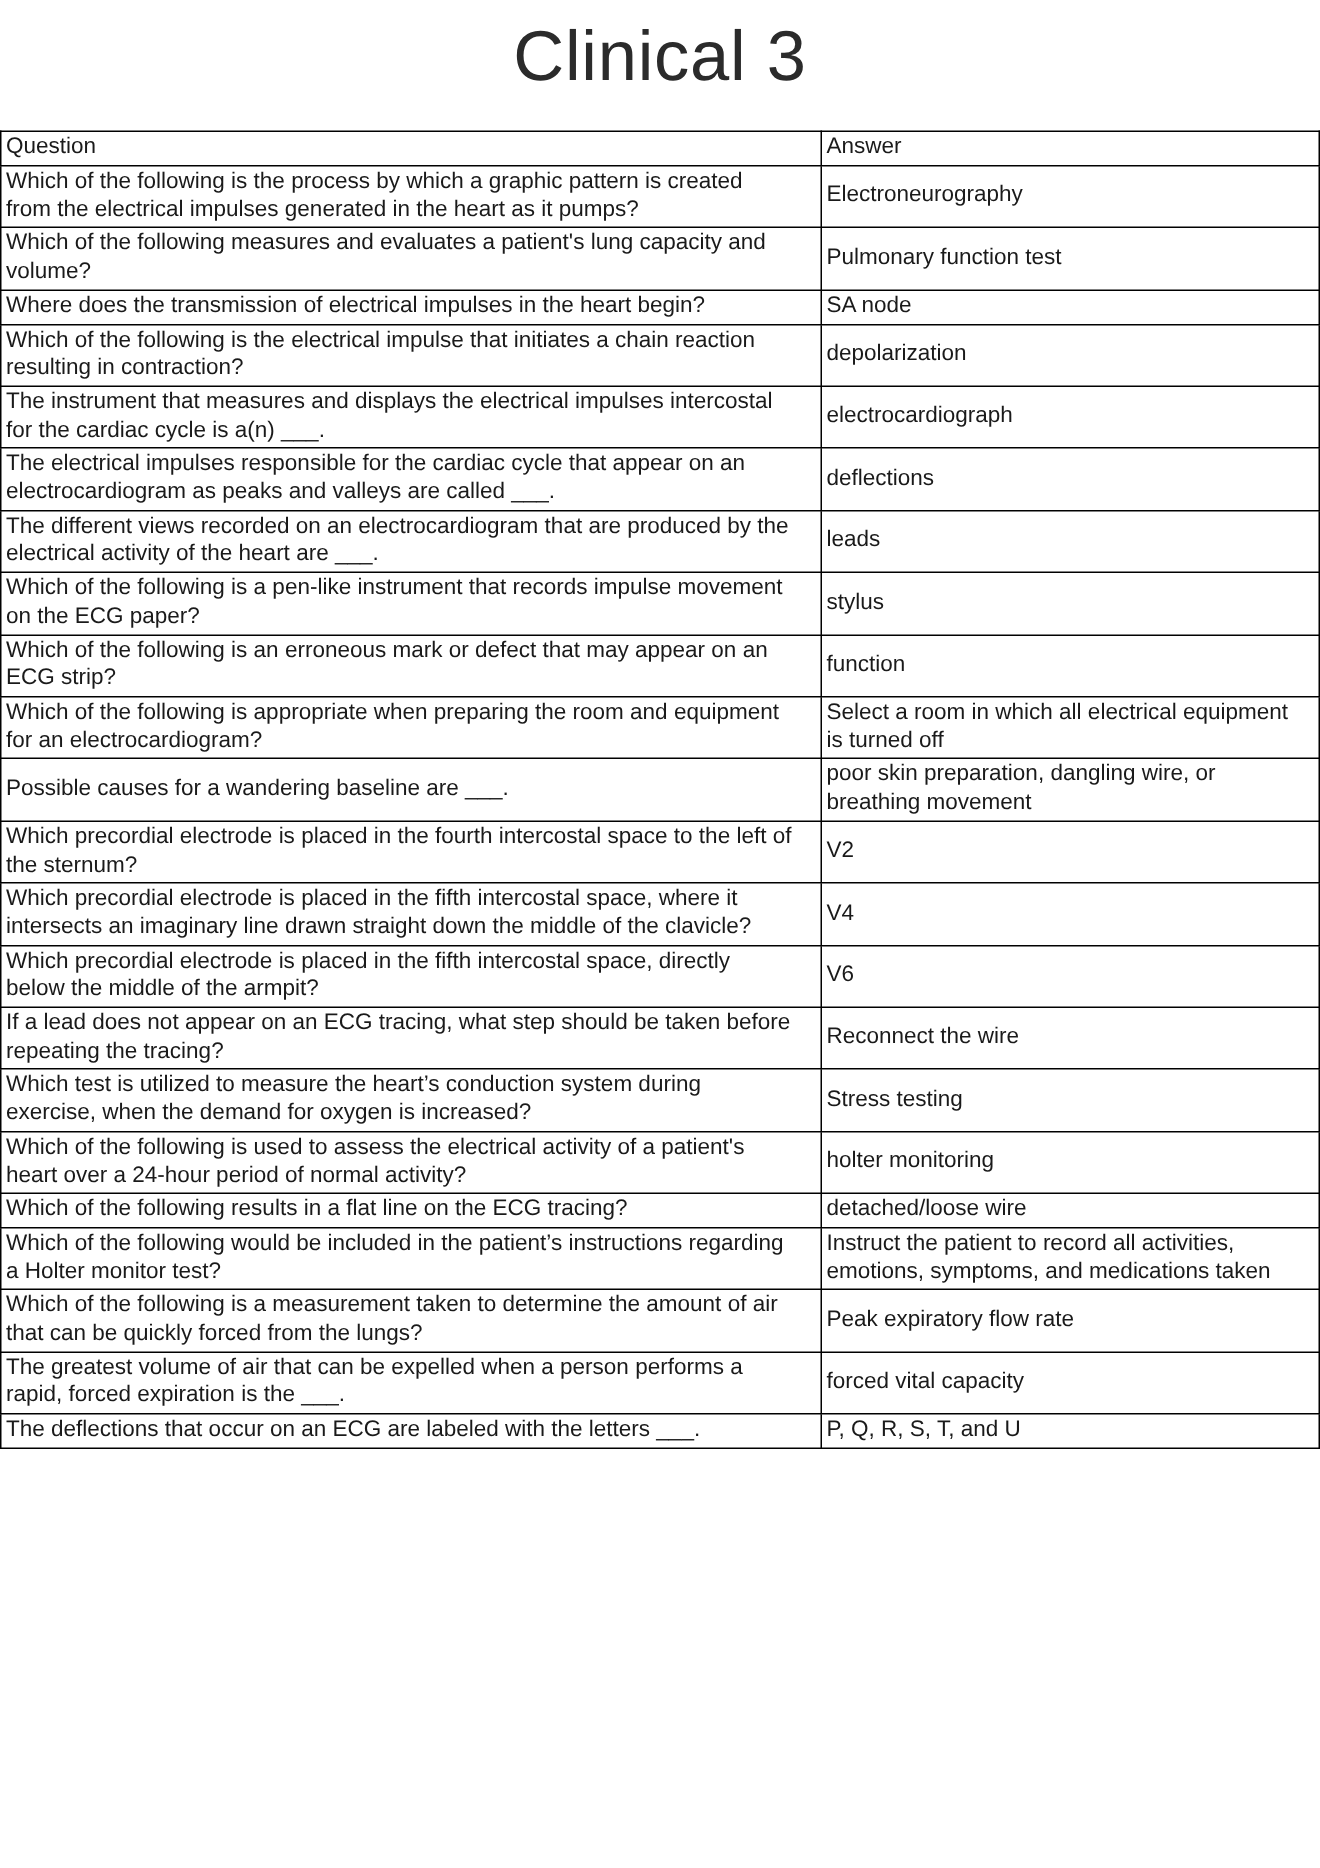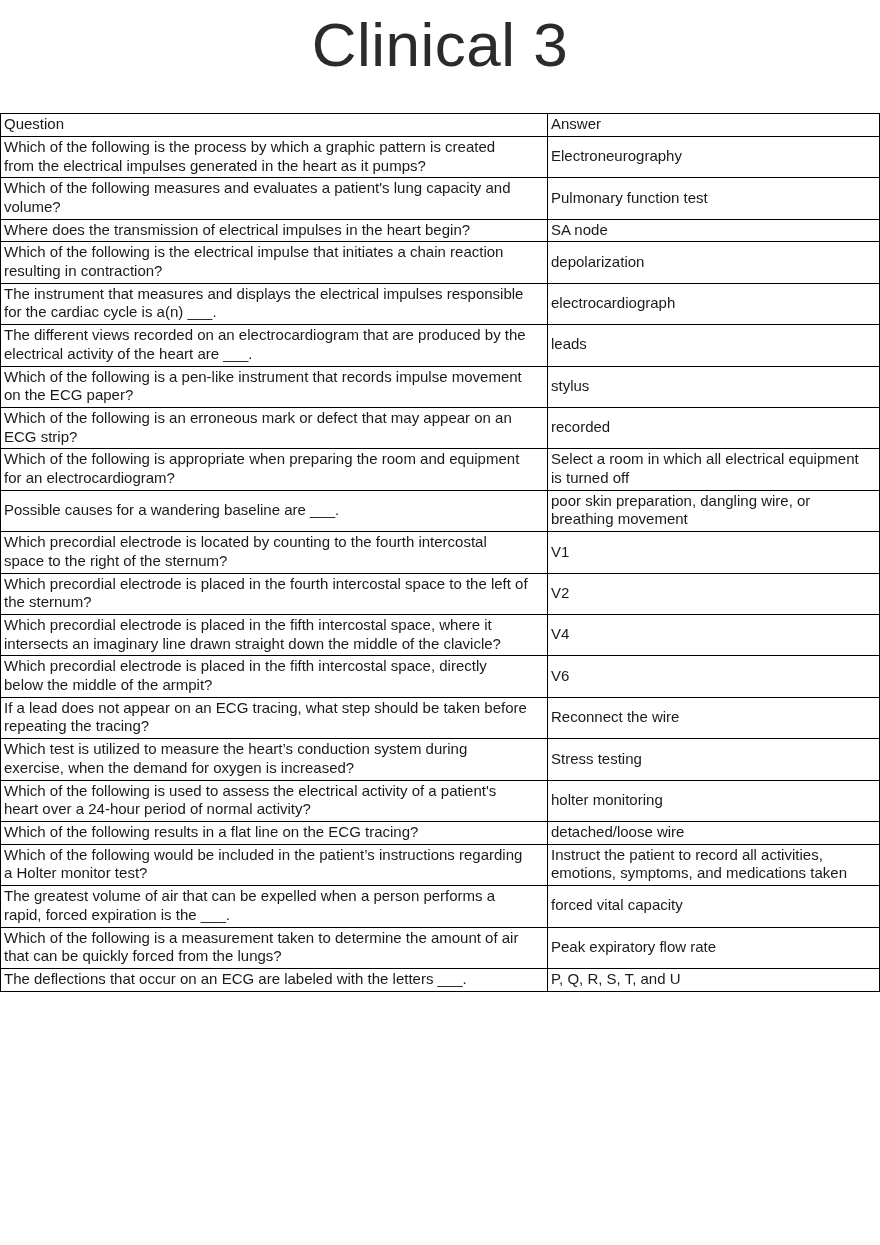--- a/index.html
+++ b/index.html
@@ -8,23 +8,23 @@
     padding: 0;
     background: #ffffff;
   }
   body {
     width: 880px;
     min-height: 1245px;
     font-family: "Liberation Sans", "DejaVu Sans", sans-serif;
     color: #1a1a1a;
   }
   .page-title {
-    margin: 12px 0 36px 0;
+    margin: 12px 0 26px 0;
     text-align: center;
-    font-size: 62px;
+    font-size: 47px;
     font-weight: 300;
     line-height: 1.05;
     color: #2b2b2b;
     letter-spacing: 0.5px;
   }
   table.qa-table {
     width: 879px;
     margin: 0 0 0 0;
     border-collapse: collapse;
     table-layout: fixed;
@@ -80,55 +80,55 @@
   </tr>
 
 
   <tr>
     <td>Which of the following is the electrical impulse that initiates a chain reaction resulting in contraction?</td>
     <td>depolarization</td>
   </tr>
 
 
   <tr>
-    <td>The instrument that measures and displays the electrical impulses responsible for the cardiac cycle is a(n) ___.</td>
+    <td>The instrument that measures and displays the electrical impulses intercostal for the cardiac cycle is a(n) ___.</td>
     <td>electrocardiograph</td>
   </tr>
 
+  <tr>
+    <td>The electrical impulses responsible for the cardiac cycle that appear on an electrocardiogram as peaks and valleys are called ___.</td>
+    <td>deflections</td>
+  </tr>
 
   <tr>
     <td>The different views recorded on an electrocardiogram that are produced by the electrical activity of the heart are ___.</td>
     <td>leads</td>
   </tr>
 
   <tr>
     <td>Which of the following is a pen-like instrument that records impulse movement on the ECG paper?</td>
     <td>stylus</td>
   </tr>
 
   <tr>
     <td>Which of the following is an erroneous mark or defect that may appear on an ECG strip?</td>
-    <td>recorded</td>
+    <td>function</td>
   </tr>
 
   <tr>
     <td>Which of the following is appropriate when preparing the room and equipment for an electrocardiogram?</td>
     <td>Select a room in which all electrical equipment is turned off</td>
   </tr>
 
 
   <tr>
     <td>Possible causes for a wandering baseline are ___.</td>
     <td>poor skin preparation, dangling wire, or breathing movement</td>
   </tr>
 
-  <tr>
-    <td>Which precordial electrode is located by counting to the fourth intercostal space to the right of the sternum?</td>
-    <td>V1</td>
-  </tr>
 
   <tr>
     <td>Which precordial electrode is placed in the fourth intercostal space to the left of the sternum?</td>
     <td>V2</td>
   </tr>
 
   <tr>
     <td>Which precordial electrode is placed in the fifth intercostal space, where it intersects an imaginary line drawn straight down the middle of the clavicle?</td>
     <td>V4</td>
   </tr>
@@ -157,27 +157,27 @@
     <td>Which of the following results in a flat line on the ECG tracing?</td>
     <td>detached/loose wire</td>
   </tr>
 
   <tr>
     <td>Which of the following would be included in the patient’s instructions regarding a Holter monitor test?</td>
     <td>Instruct the patient to record all activities, emotions, symptoms, and medications taken</td>
   </tr>
 
   <tr>
-    <td>The greatest volume of air that can be expelled when a person performs a rapid, forced expiration is the ___.</td>
-    <td>forced vital capacity</td>
+    <td>Which of the following is a measurement taken to determine the amount of air that can be quickly forced from the lungs?</td>
+    <td>Peak expiratory flow rate</td>
   </tr>
 
   <tr>
-    <td>Which of the following is a measurement taken to determine the amount of air that can be quickly forced from the lungs?</td>
-    <td>Peak expiratory flow rate</td>
+    <td>The greatest volume of air that can be expelled when a person performs a rapid, forced expiration is the ___.</td>
+    <td>forced vital capacity</td>
   </tr>
 
   <tr>
     <td>The deflections that occur on an ECG are labeled with the letters ___.</td>
     <td>P, Q, R, S, T, and U</td>
   </tr>
 
 </tbody>
   </table>
 </div>

